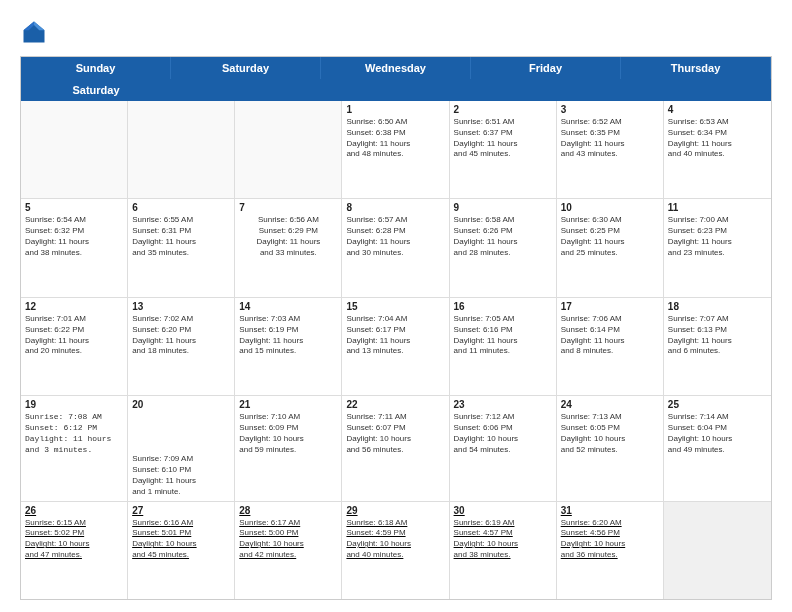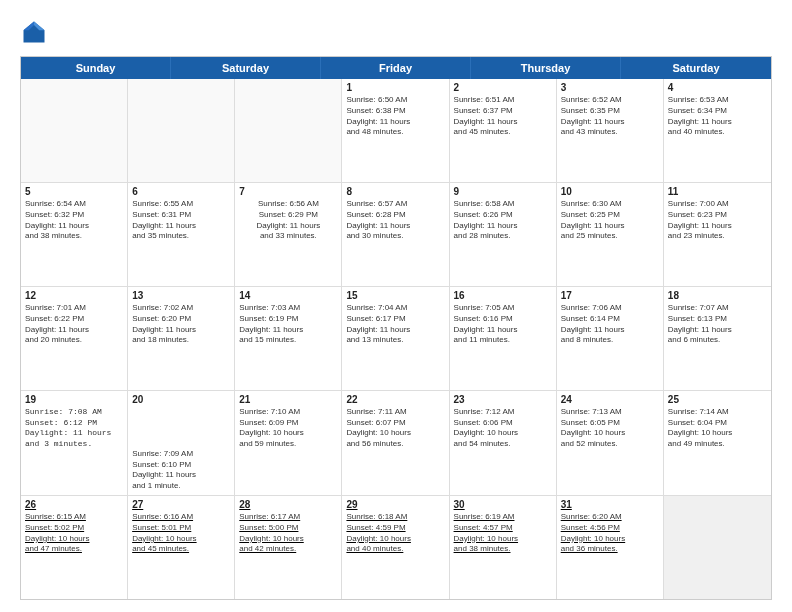--- a/index.html
+++ b/index.html
@@ -130,20 +130,21 @@
     <div class="title-block">
       <div class="month-title"></div>
       <div class="subtitle"></div>
     </div>
   </div>
 
   <div class="calendar">
     <div class="cal-header">
     <div class="cal-header-cell">Sunday</div>
         <div class="cal-header-cell">Saturday</div>
+        <div class="cal-header-cell">Wednesday</div>
         <div class="cal-header-cell">Friday</div>
         <div class="cal-header-cell">Thursday</div>
         <div class="cal-header-cell">Saturday</div>
       </div>
     <div class="cal-body">
     <div class="cal-row">
           <div class="cal-cell empty"></div>
           <div class="cal-cell empty"></div>
           <div class="cal-cell empty"></div>
           <div class="cal-cell">

